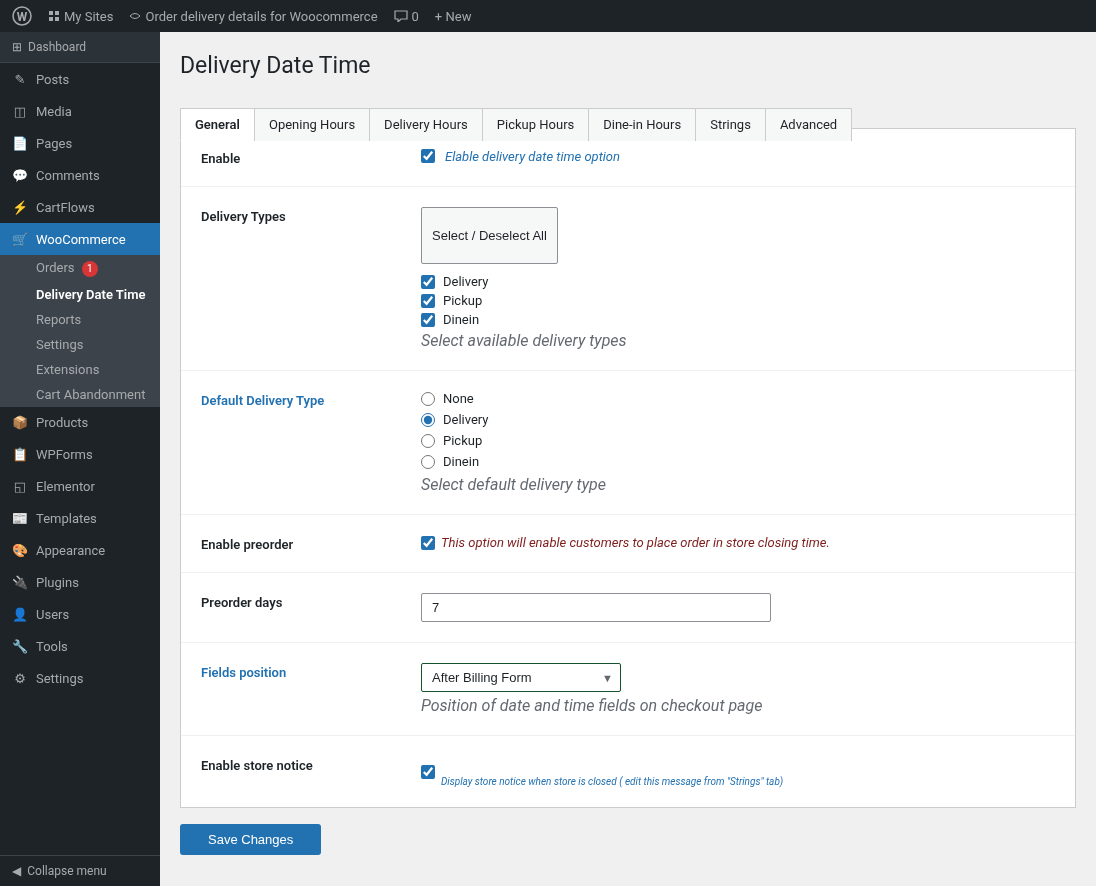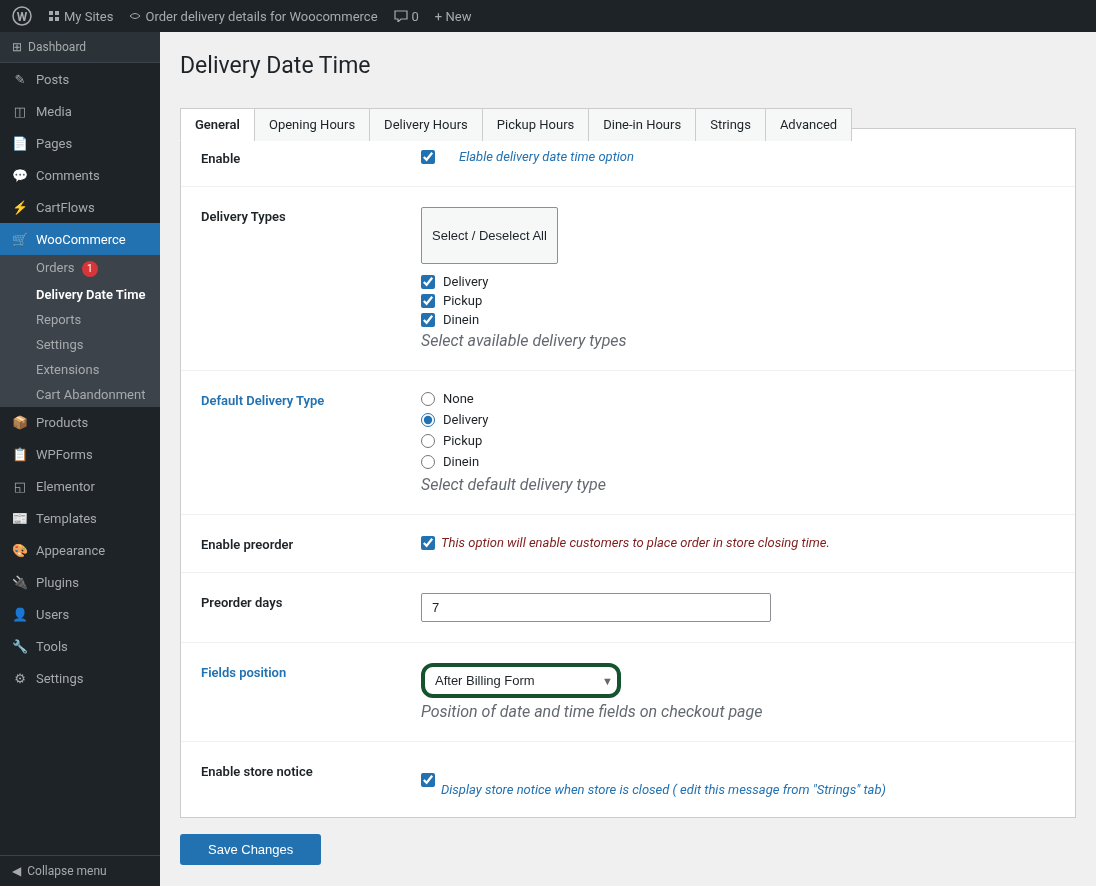--- a/index.html
+++ b/index.html
@@ -186,30 +186,30 @@
       width: 350px;
       color: #1d2327;
       border-radius: 2px;
     }
 
     .select-wrapper {
       position: relative;
       display: inline-block;
     }
     .select-input {
-      border: 4px solid #14532d;
+      border: 1px solid #14532d;
       padding: 6px 28px 6px 10px;
       font-size: 13px;
       color: #1d2327;
       background: #fff;
       appearance: none;
       -webkit-appearance: none;
       min-width: 200px;
       cursor: pointer;
-      border-radius: 12px;
+      border-radius: 2px;
     }
     .select-chevron {
       position: absolute;
       right: 8px;
       top: 50%;
       transform: translateY(-50%);
       pointer-events: none;
       color: #646970;
       font-size: 11px;
     }
@@ -375,21 +375,21 @@
     <div class="tab">Strings</div>
     <div class="tab">Advanced</div>
   </div>
 
   
   <div class="panel">
 
     <div class="panel-row">
       <div class="row-label">Enable</div>
       <div class="row-content">
-        <div style="display:flex; align-items:flex-end; gap:20px;">
+        <div style="display:flex; align-items:flex-start; gap:6px;">
           <input type="checkbox" id="enable_cb" checked="" style="">
           <span class="enable-hint">Elable delivery date time option</span>
         </div>
       </div>
     </div>
 
     <div class="panel-row">
       <div class="row-label">Delivery Types</div>
       <div class="row-content">
         <button class="select-deselect-btn">Select / Deselect All</button>
@@ -462,21 +462,21 @@
         </div>
         <div class="hint-text">Position of date and time fields on checkout page</div>
       </div>
     </div>
 
     <div class="panel-row">
       <div class="row-label">Enable store notice</div>
       <div class="row-content">
         <div style="display:flex; align-items:center; gap:6px;">
           <input type="checkbox" id="store_notice_cb" checked="" style="">
-          <span style="color:#2271b1; font-style:italic; font-size:13px;margin-top:20px;">Display store notice when store is closed ( edit this message from "Strings" tab)</span>
+          <span style="color:#2271b1; font-style:italic; font-size:10px;margin-top:20px;">Display store notice when store is closed ( edit this message from "Strings" tab)</span>
         </div>
       </div>
     </div>
 
   </div>
 
   
   <button class="save-btn">Save Changes</button>
 </div>
 

